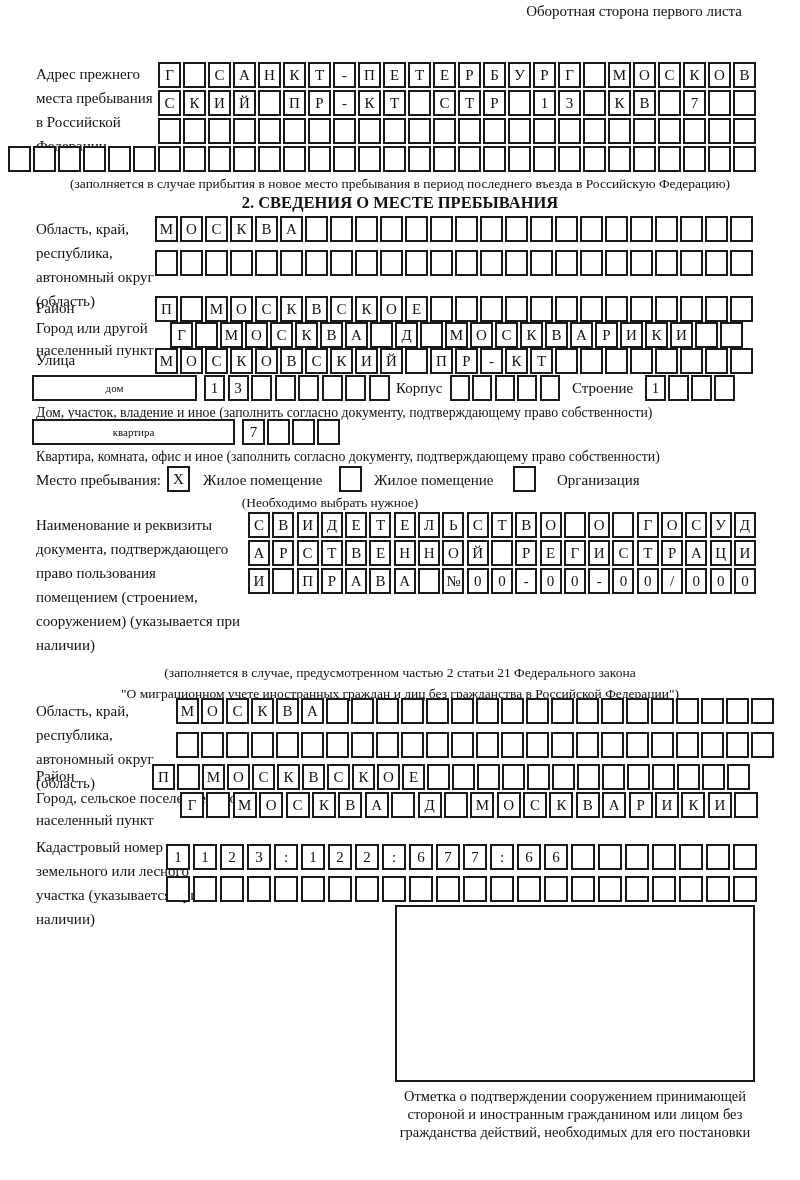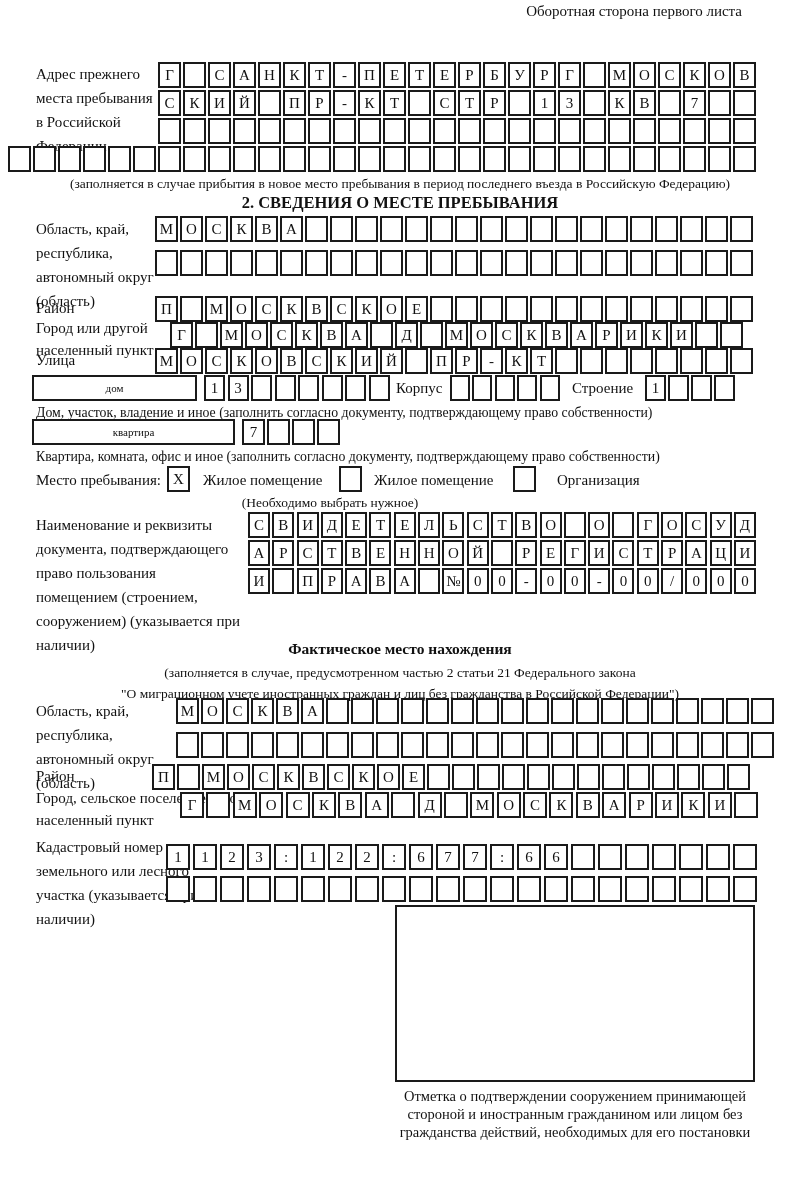--- a/index.html
+++ b/index.html
@@ -402,21 +402,20 @@
       <div class="cell">0</div>
       <div class="cell">-</div>
       <div class="cell">0</div>
       <div class="cell">0</div>
       <div class="cell">/</div>
       <div class="cell">0</div>
       <div class="cell">0</div>
       <div class="cell">0</div>
     </div>
 
-  <div class="ttl" style="top:640px;font-size:15.5px;">Фактическое место нахождения</div>
   <div class="cap ctr" style="left:90px;top:662px;width:620px;line-height:21.5px;">(заполняется в случае, предусмотренном частью 2 статьи 21 Федерального закона</div>
   <div class="cap ctr" style="left:90px;top:683px;width:620px;line-height:21.5px;">"О миграционном учете иностранных граждан и лиц без гражданства в Российской Федерации")</div>
 
   <div class="lbl" style="left:36px;top:699px;width:150px;line-height:24px;">Область, край, республика, автономный округ (область)</div>
   <div class="grid" style="left:176px;top:698px;">
       <div class="cell">М</div>
       <div class="cell">О</div>
       <div class="cell">С</div>
       <div class="cell">К</div>
       <div class="cell">В</div>

